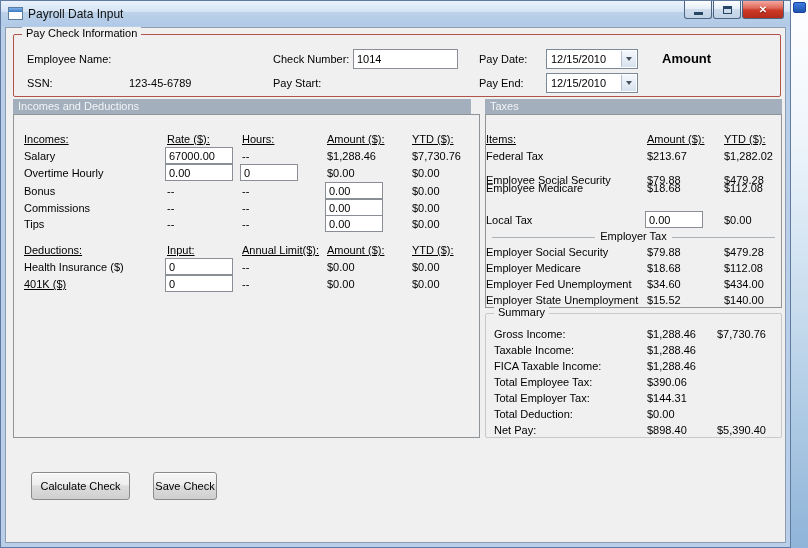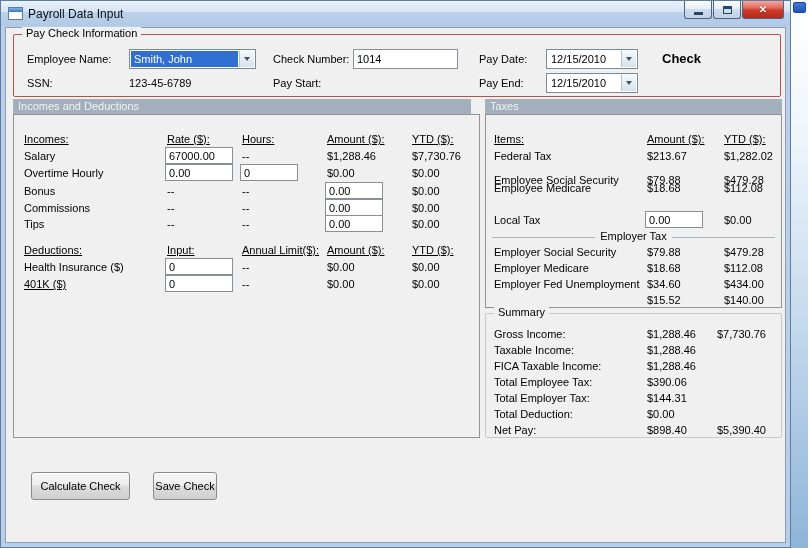--- a/index.html
+++ b/index.html
@@ -58,21 +58,21 @@
   
   .sec-header { position:absolute; height:15px; background:#a3afbc; color:#f2f4f6;
                 padding:1px 0 0 5px; }
   .panel { position:absolute; background:#f0f0f0; border:1px solid #8f9499; }
 
   .trow { position:absolute; left:0; right:0; height:16px; }
   .cell { position:absolute; top:0; white-space:nowrap; }
   .th { text-decoration:underline; }
   .ulink { text-decoration:underline; }
   .c0{left:10px} .c1{left:153px} .c2{left:228px} .c3{left:313px} .c4{left:398px}
-  .t0{left:8px}  .t1{left:161px} .t2{left:238px}
+  .t0{left:0}  .t1{left:161px} .t2{left:238px}
   .s0{left:8px}  .s1{left:161px} .s2{left:231px}
 
   .emp-sep { position:absolute; left:6px; right:6px; height:14px; text-align:center; }
   .emp-sep::before { content:""; position:absolute; left:0; right:0; top:7px; border-top:1px solid #aab2ba; }
   .emp-sep span { position:relative; background:#f0f0f0; padding:0 5px; }
 
   
   .btn7 { position:absolute; height:28px; border:1px solid #8a8a8a; border-radius:3px;
           background:linear-gradient(#f6f6f6 0%,#eeeeee 45%,#dddddd 50%,#cfcfcf 100%);
           display:flex; align-items:center; justify-content:center; font-size:11px;
@@ -101,39 +101,33 @@
           </div>
       </div>
     </div>
 
     <div class="wbody">
 
       <div class="groupbox red" style="left:7px; top:6px; width:768px; height:63px;">
         <span class="group-label">Pay Check Information</span>
 
         <span class="lbl" style="left:13px; top:18px;">Employee Name:</span>
-        <div class="combo" style="left:115px; top:14px; width:127px;">
-          <span class="combo-txt selected">Smith, John</span>
-          <span class="combo-btn">
-              <span class="arr"></span>
-            </span>
-        </div>
 
         <span class="lbl" style="left:259px; top:18px;">Check Number:</span>
         <input class="tb" style="left: 339px; top: 14px; width: 105px; height: 20px;" value="1014">
 
         <span class="lbl" style="left:465px; top:18px;">Pay Date:</span>
         <div class="combo" style="left:532px; top:14px; width:92px;">
           <span class="combo-txt">12/15/2010</span>
           <span class="combo-btn">
               <span class="arr"></span>
             </span>
         </div>
 
-        <span class="lbl bold-freq" style="left:648px; top:16px;">Check</span>
+        <span class="lbl bold-freq" style="left:648px; top:16px;">Amount</span>
 
         <span class="lbl" style="left:13px; top:42px;">SSN:</span>
         <span class="lbl" style="left:115px; top:42px;">123-45-6789</span>
 
         <span class="lbl" style="left:259px; top:42px;">Pay Start:</span>
 
         <span class="lbl" style="left:465px; top:42px;">Pay End:</span>
         <div class="combo" style="left:532px; top:38px; width:92px;">
           <span class="combo-txt">12/15/2010</span>
           <span class="combo-btn">
@@ -262,20 +256,21 @@
           <span class="cell t0">Employer Medicare</span>
           <span class="cell t1">$18.68</span>
           <span class="cell t2">$112.08</span>
         </div>
         <div class="trow" style="top:163px;">
           <span class="cell t0">Employer Fed Unemployment</span>
           <span class="cell t1">$34.60</span>
           <span class="cell t2">$434.00</span>
         </div>
         <div class="trow" style="top:179px;">
+          <span class="cell t0">Employer State Unemployment</span>
           <span class="cell t1">$15.52</span>
           <span class="cell t2">$140.00</span>
         </div>
       </div>
 
       <div class="groupbox" style="left:479px; top:285px; width:297px; height:125px;">
         <span class="group-label">Summary</span>
 
         <div class="trow" style="top:14px;">
           <span class="cell s0">Gross Income:</span>

